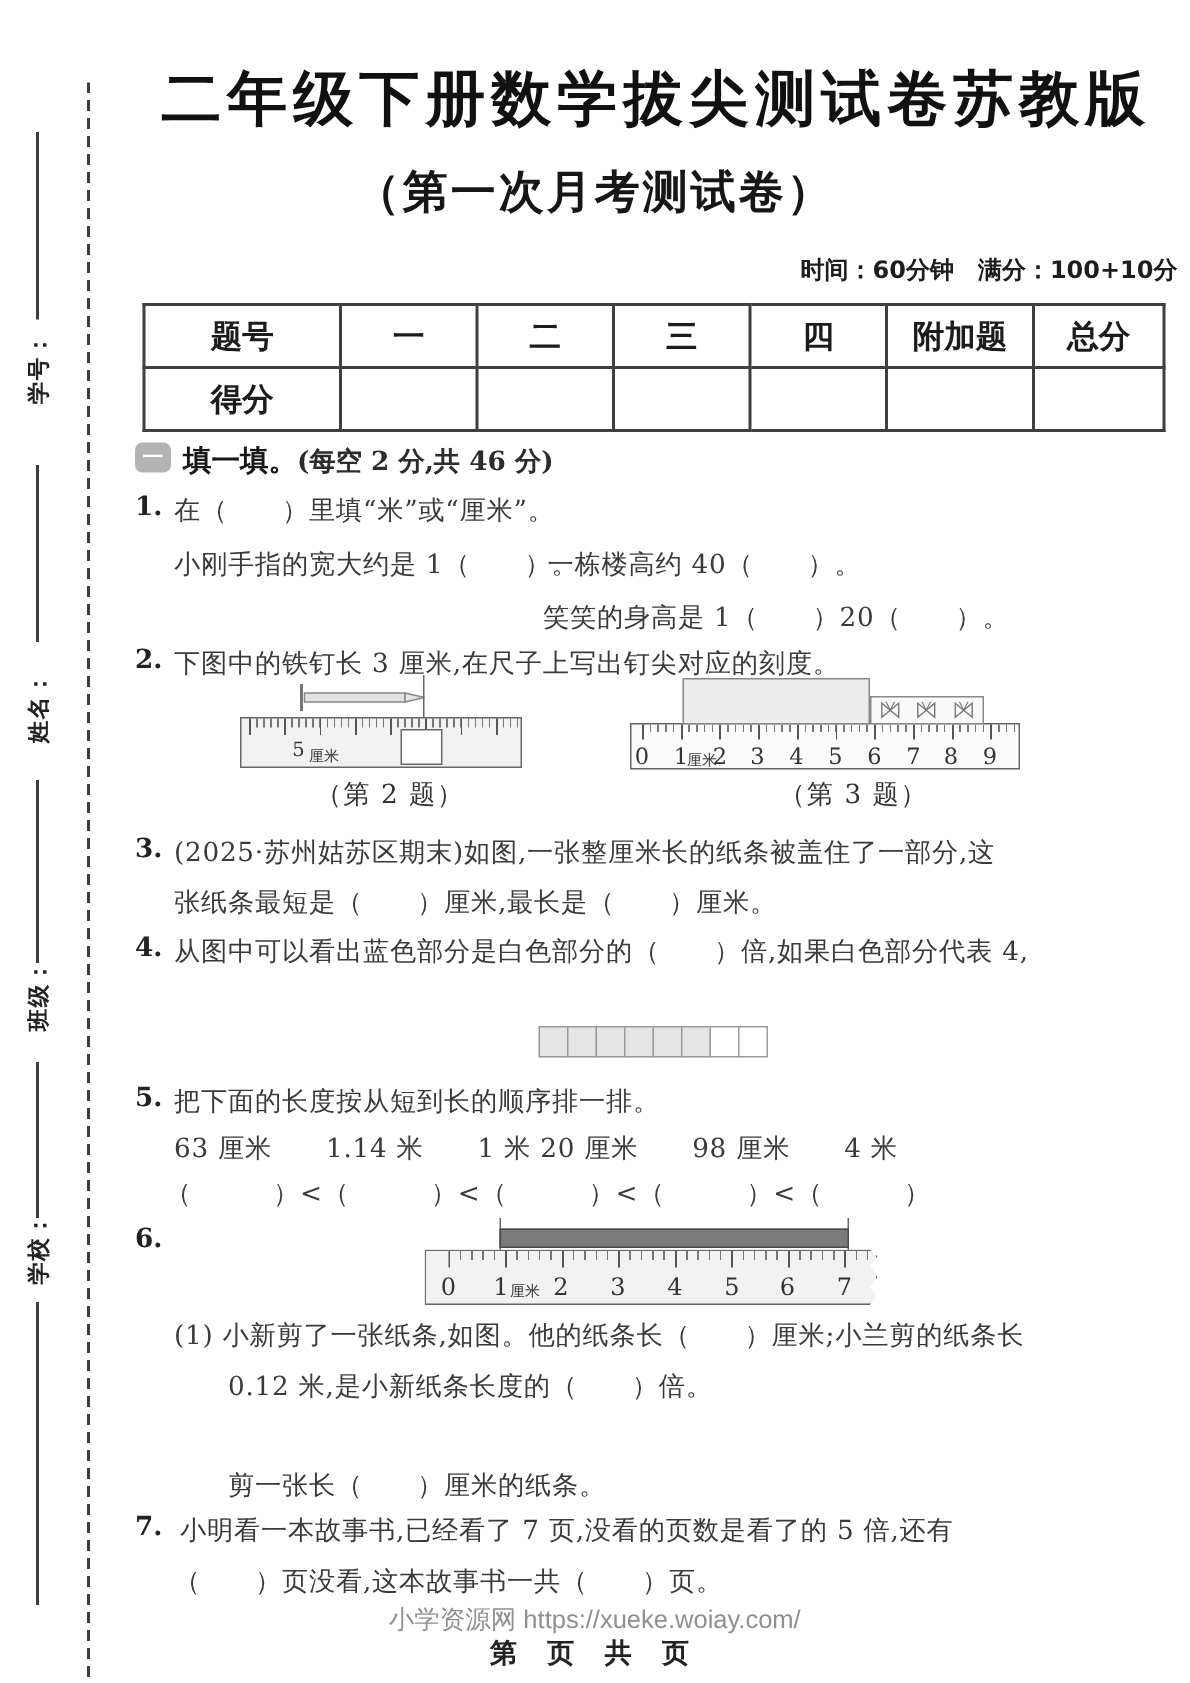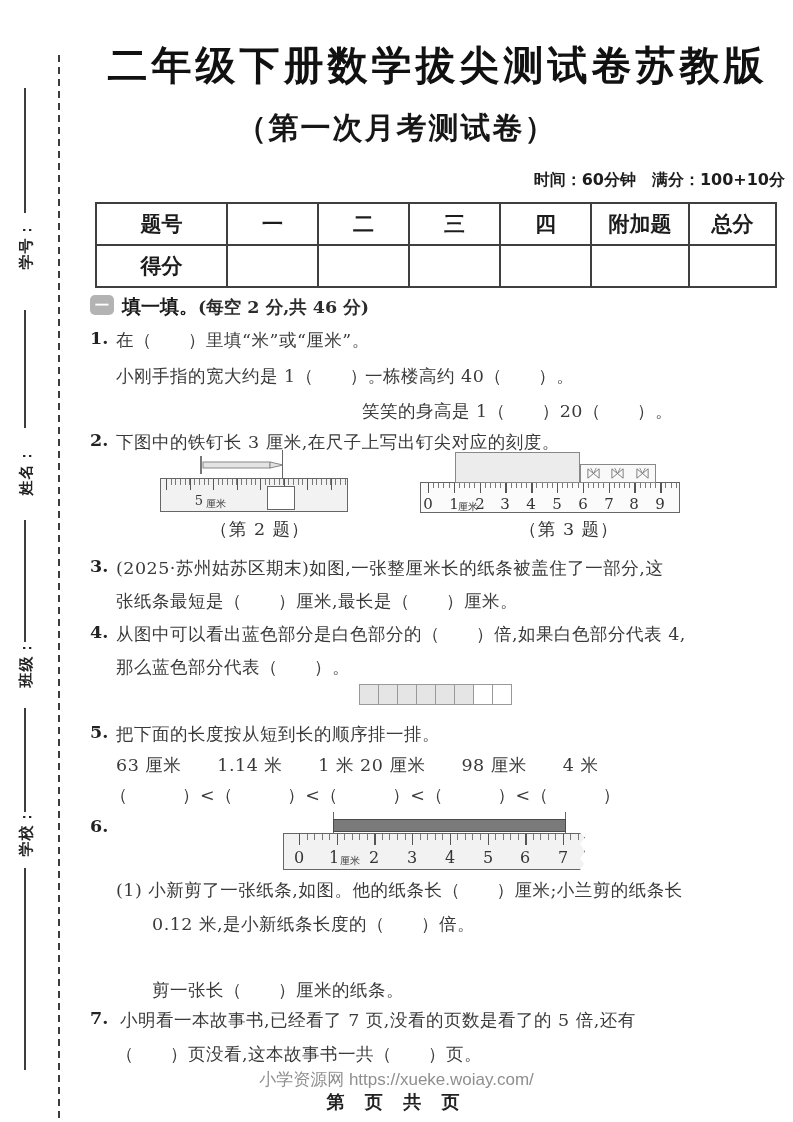--- a/index.html
+++ b/index.html
@@ -171,21 +171,20 @@
     </div>
   </div>
   <div class="abs caption" style="left:444px;top:517px;width:250px;">（第 3 题）</div>
 
   <div class="abs qno" style="left:90px;top:556px;">3.</div>
   <div class="abs qline" style="left:116px;top:556px;">(2025·苏州姑苏区期末)如图,一张整厘米长的纸条被盖住了一部分,这</div>
   <div class="abs qline" style="left:116px;top:589px;">张纸条最短是（　　）厘米,最长是（　　）厘米。</div>
 
   <div class="abs qno" style="left:90px;top:622px;">4.</div>
   <div class="abs qline" style="left:116px;top:622px;">从图中可以看出蓝色部分是白色部分的（　　）倍,如果白色部分代表 4,</div>
-  <div class="abs qline" style="left:116px;top:655px;">那么蓝色部分代表（　　）。</div>
   <div class="abs frac-strip">
     <div class="frac-cell shaded"></div>
     <div class="frac-cell shaded"></div>
     <div class="frac-cell shaded"></div>
     <div class="frac-cell shaded"></div>
     <div class="frac-cell shaded"></div>
     <div class="frac-cell shaded"></div>
     <div class="frac-cell"></div>
     <div class="frac-cell"></div>
   </div>

